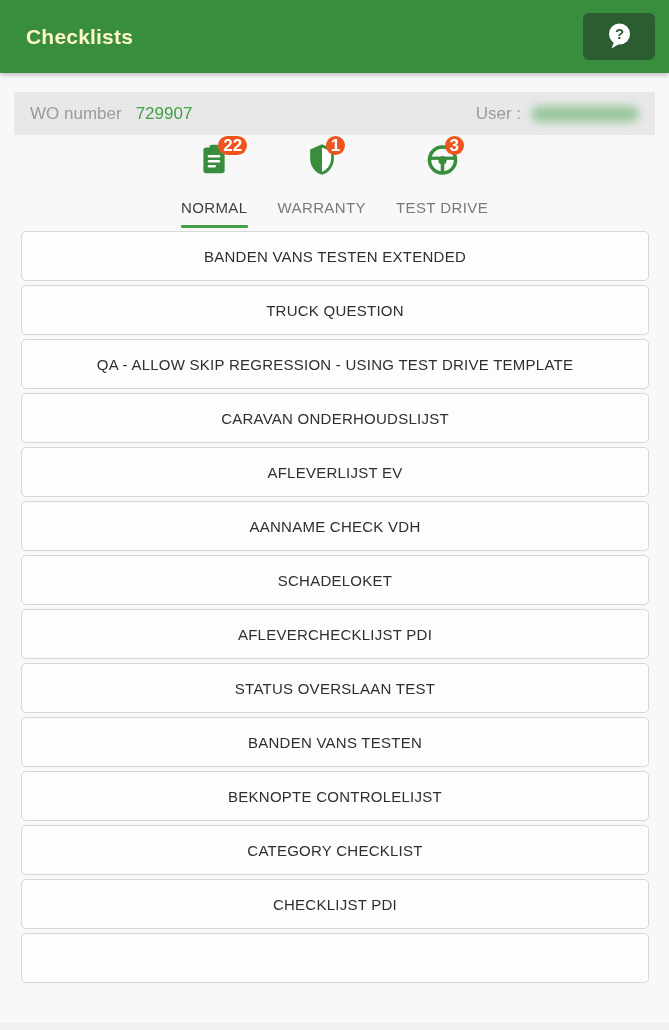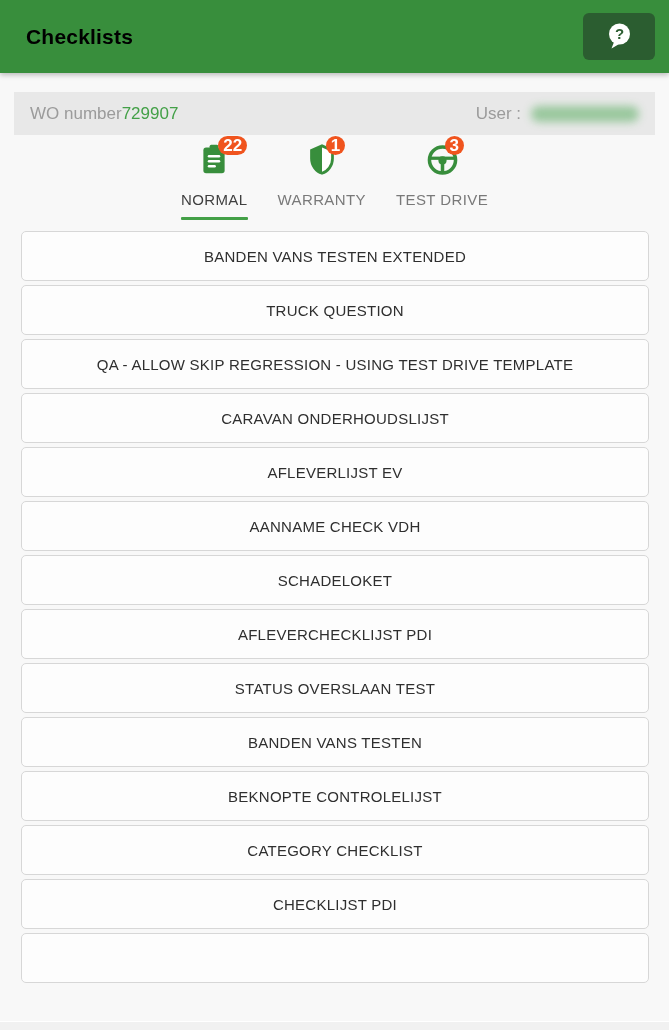--- a/index.html
+++ b/index.html
@@ -13,41 +13,41 @@
 
   
   .header {
     position:absolute; top:0; left:0; right:0; height:73px;
     background:#388e3c;
     box-shadow:0 2px 5px rgba(0,0,0,.25);
     display:flex; align-items:center;
     z-index:5;
   }
   .header-title {
-    color:#000000; font-size:21px; font-weight:bold;
+    color:#fef9c3; font-size:21px; font-weight:bold;
     padding-left:26px; letter-spacing:.2px;
   }
   .help-button {
     position:absolute; top:13px; right:14px;
     width:72px; height:47px; border-radius:6px;
     background:#2b5d30; border:none; cursor:pointer;
     display:flex; align-items:center; justify-content:center;
   }
 
   
   .wo-bar {
     position:absolute; top:92px; left:14px; right:14px; height:43px;
     background:#e8e8e8;
     display:flex; align-items:center; justify-content:space-between;
     padding:0 16px;
     gap:8px;
   }
   .wo-left, .wo-right { display:flex; align-items:center; }
   .wo-label, .user-label { color:#9b9b9b; font-size:17px; }
-  .wo-value { color:#43a047; font-size:17px; margin-left:0;text-align:center; }
+  .wo-value { color:#43a047; font-size:17px; margin-left:14px;text-align:center; }
   .user-name-blur {
     width:108px; height:16px; margin-left:10px;
     background:#8cc290; border-radius:8px;
     filter:blur(4px); opacity:.85;
   }
 
   
   .tabs {
     position:absolute; top:139px; left:0; right:0;
     display:flex; justify-content:center;
@@ -60,21 +60,21 @@
   .tab-icon-wrap svg { display:block; }
   .badge {
     position:absolute; top:-7px; left:19px;
     min-width:19px; height:19px; padding:0 5px;
     background:#f0541e; border-radius:10px;
     color:#fff; font-size:17px; font-weight:bold;
     display:flex; align-items:center; justify-content:center;
     line-height:1;
   }
   .tab-label {
-    margin-top:12px; font-size:15px; letter-spacing:.4px;
+    margin-top:20px; font-size:15px; letter-spacing:.4px;
     color:#797979; line-height:18px;
   }
   .tab.active .tab-label { color:#3f3f3f; }
   .tab-underline {
     margin-top:8px; height:3px; width:100%;
     background:transparent; border-radius:1px;
   }
   .tab.active .tab-underline { background:#43a047; }
 
   

